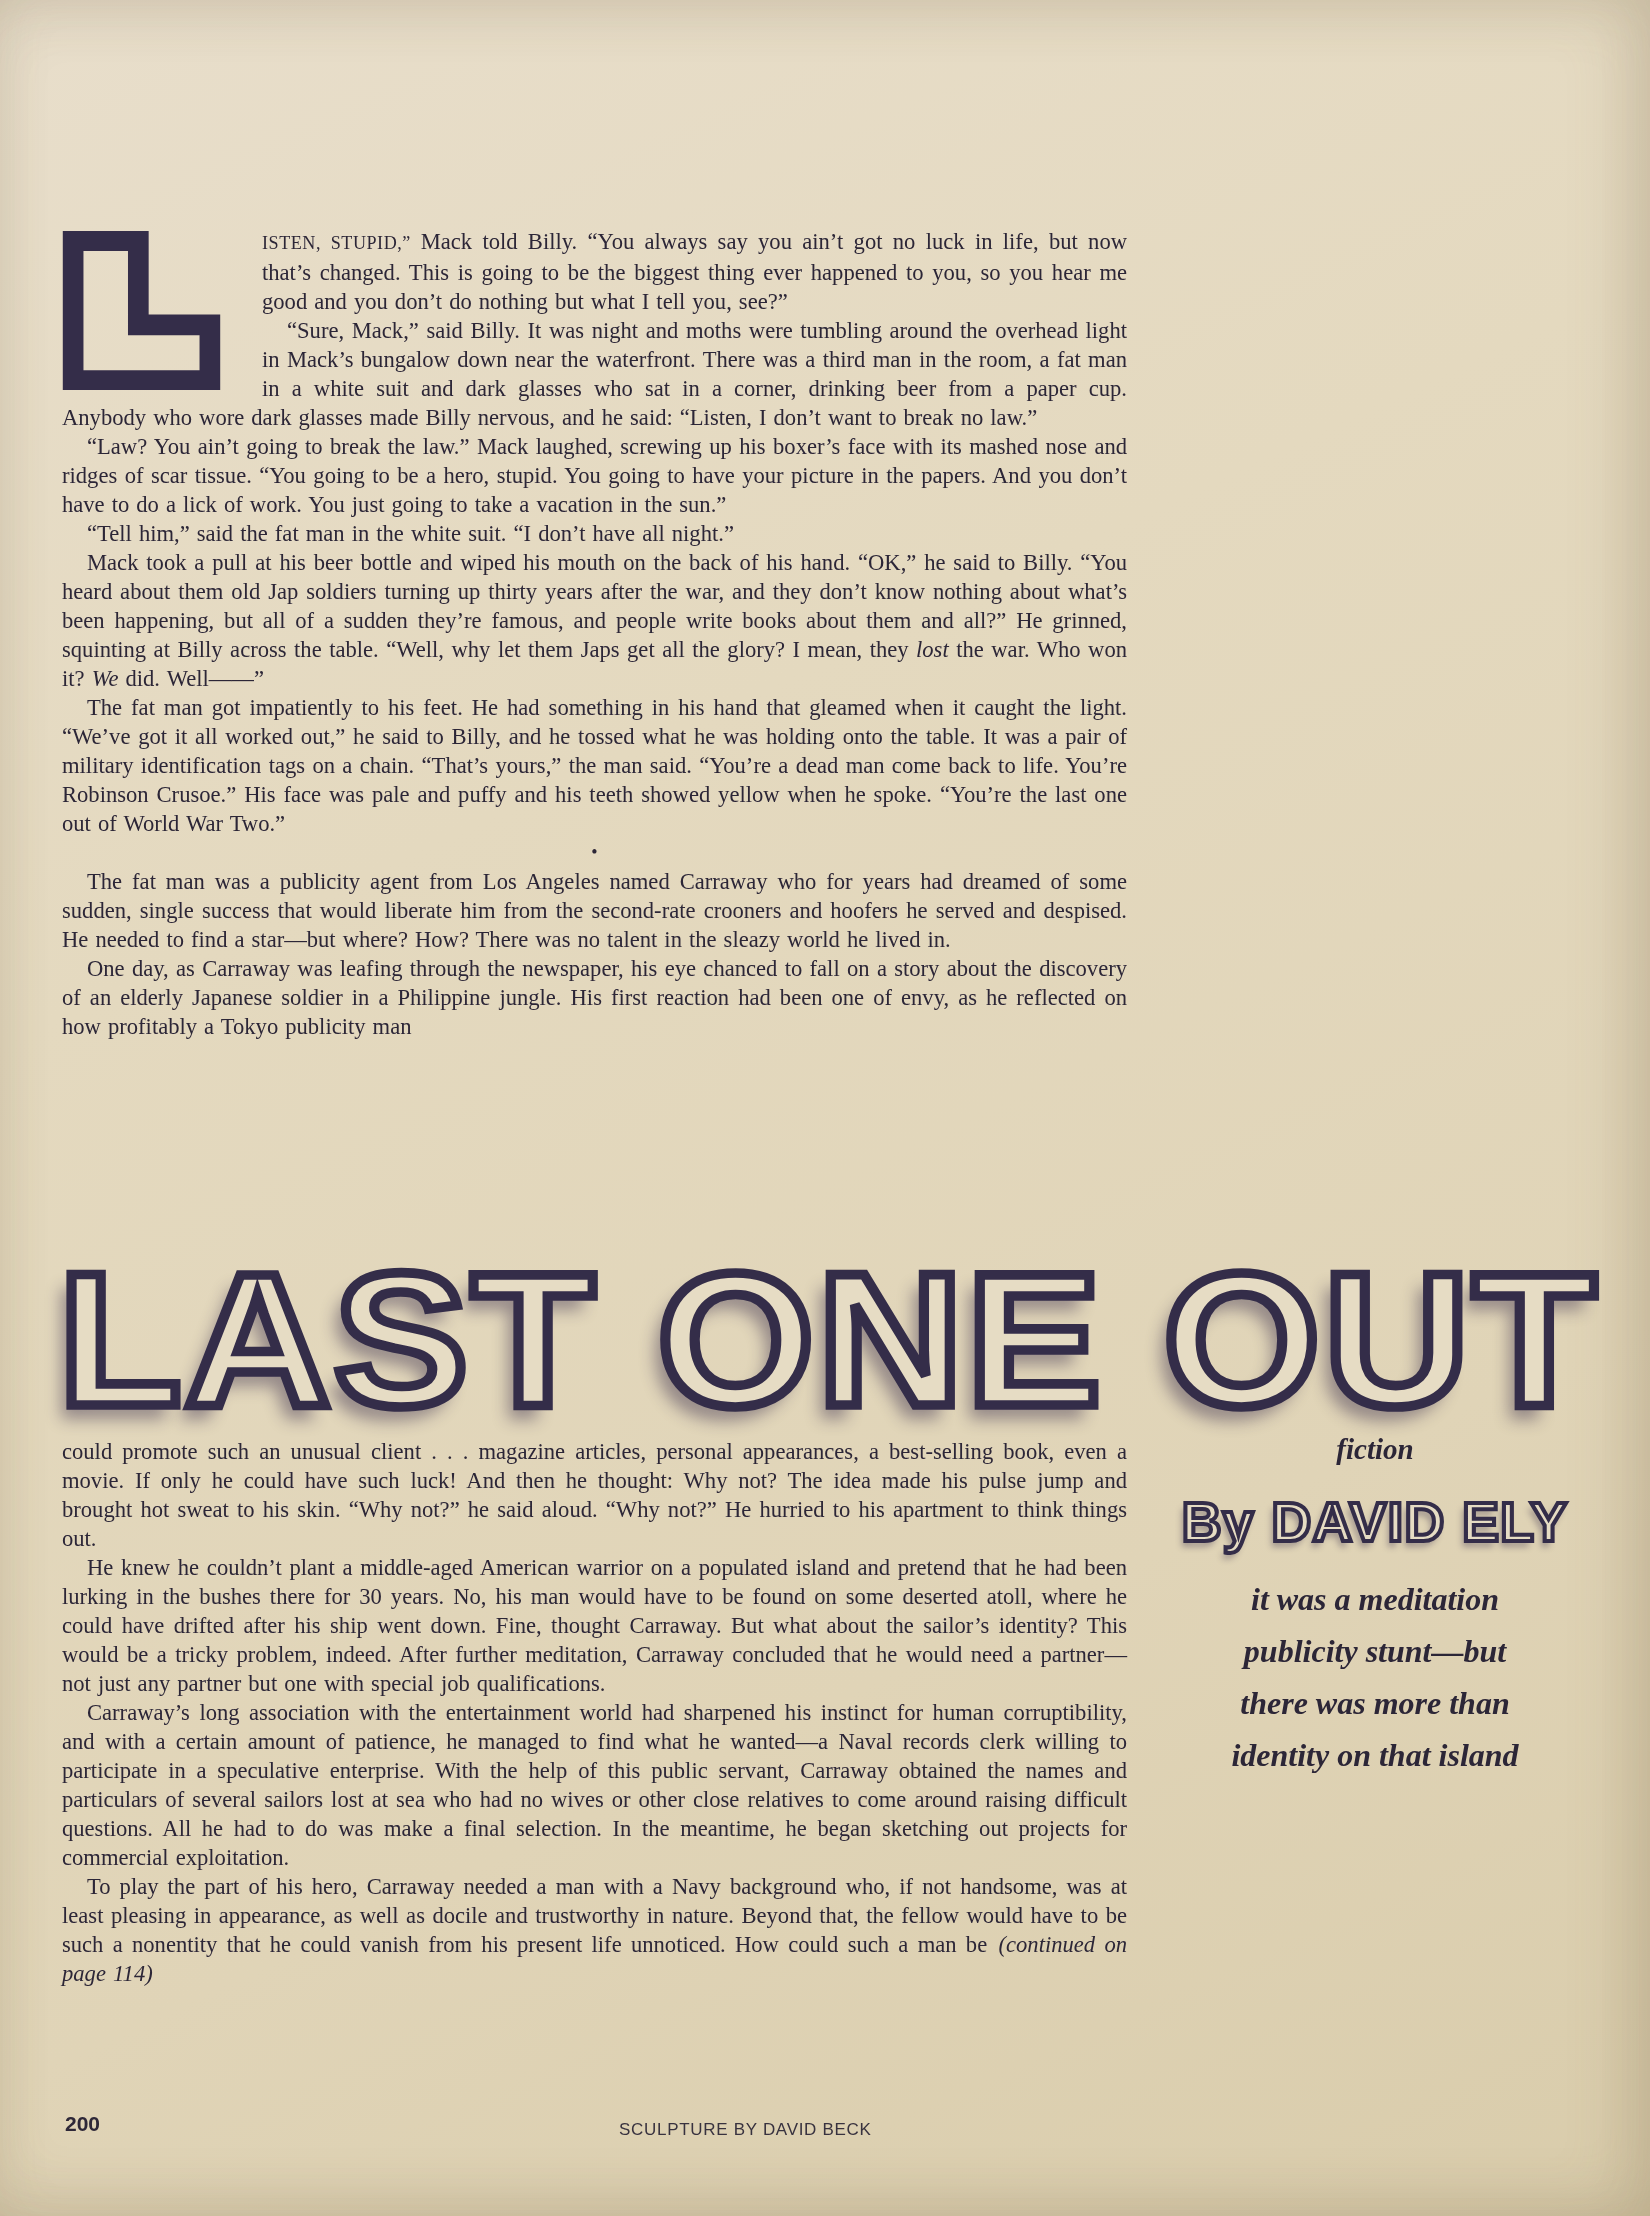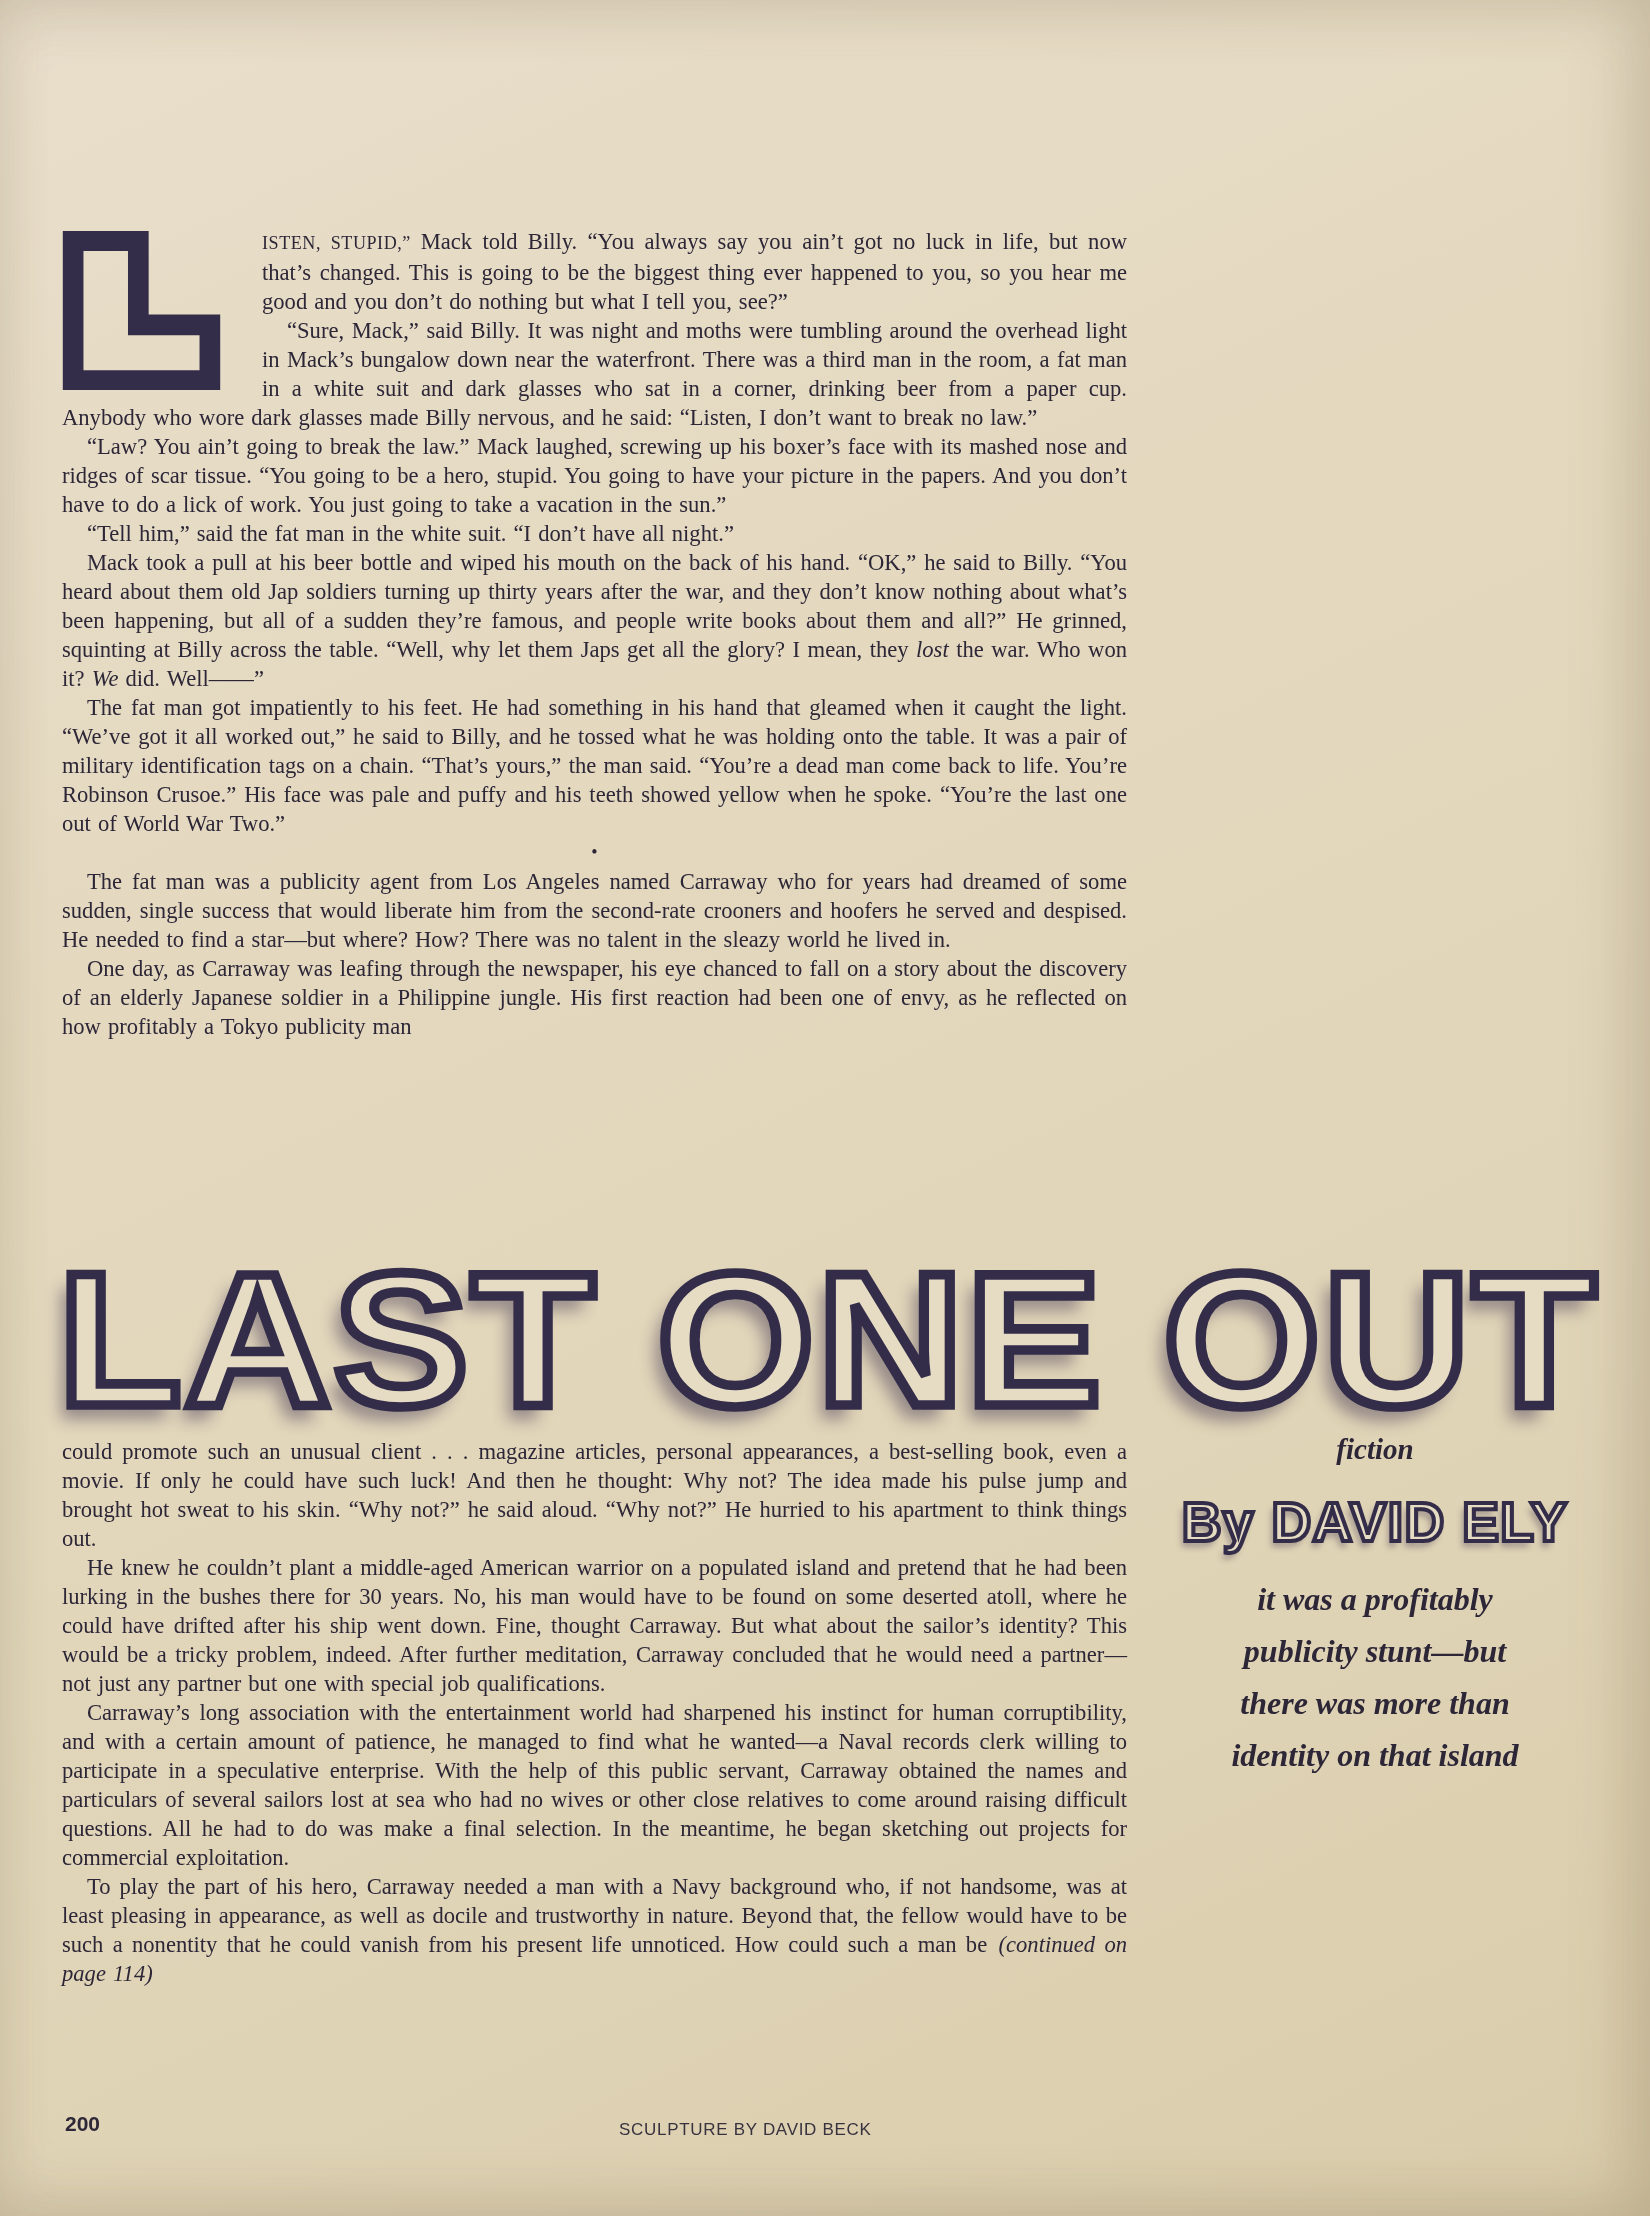--- a/index.html
+++ b/index.html
@@ -147,21 +147,21 @@
   <div class="display-title">LAST ONE OUT</div>
 
   <div class="copy" id="lower-text">
     <span><p class="noindent"><span>could promote such an unusual client . . . magazine articles, personal appearances, a best-selling book, even a movie. If only he could have such luck! And then he thought: Why not? The idea made his pulse jump and brought hot sweat to his skin. “Why not?” he said aloud. “Why not?” He hurried to his apartment to think things out.</span></p><p><span>He knew he couldn’t plant a middle-aged American warrior on a populated island and pretend that he had been lurking in the bushes there for 30 years. No, his man would have to be found on some deserted atoll, where he could have drifted after his ship went down. Fine, thought Carraway. But what about the sailor’s identity? This would be a tricky problem, indeed. After further meditation, Carraway concluded that he would need a partner—not just any partner but one with special job qualifications.</span></p><p><span>Carraway’s long association with the entertainment world had sharpened his instinct for human corruptibility, and with a certain amount of patience, he managed to find what he wanted—a Naval records clerk willing to participate in a speculative enterprise. With the help of this public servant, Carraway obtained the names and particulars of several sailors lost at sea who had no wives or other close relatives to come around raising difficult questions. All he had to do was make a final selection. In the meantime, he began sketching out projects for commercial exploitation.</span></p><p><span>To play the part of his hero, Carraway needed a man with a Navy background who, if not handsome, was at least pleasing in appearance, as well as docile and trustworthy in nature. Beyond that, the fellow would have to be such a nonentity that he could vanish from his present life unnoticed. How could such a man be </span><i>(continued on page 114)</i></p></span>
   </div>
 
   <div class="sidebar">
     <div class="kicker">fiction</div>
     <div class="byline">By DAVID ELY</div>
     <div class="tagline">
-      <div>it was a profitably</div>
+      <div>it was a meditation</div>
       <div>publicity stunt—but</div>
       <div>there was more than</div>
       <div>identity on that island</div>
     </div>
   </div>
 
   <div class="folio">200</div>
   <div class="credit">SCULPTURE BY DAVID BECK</div>
 
 </div>

